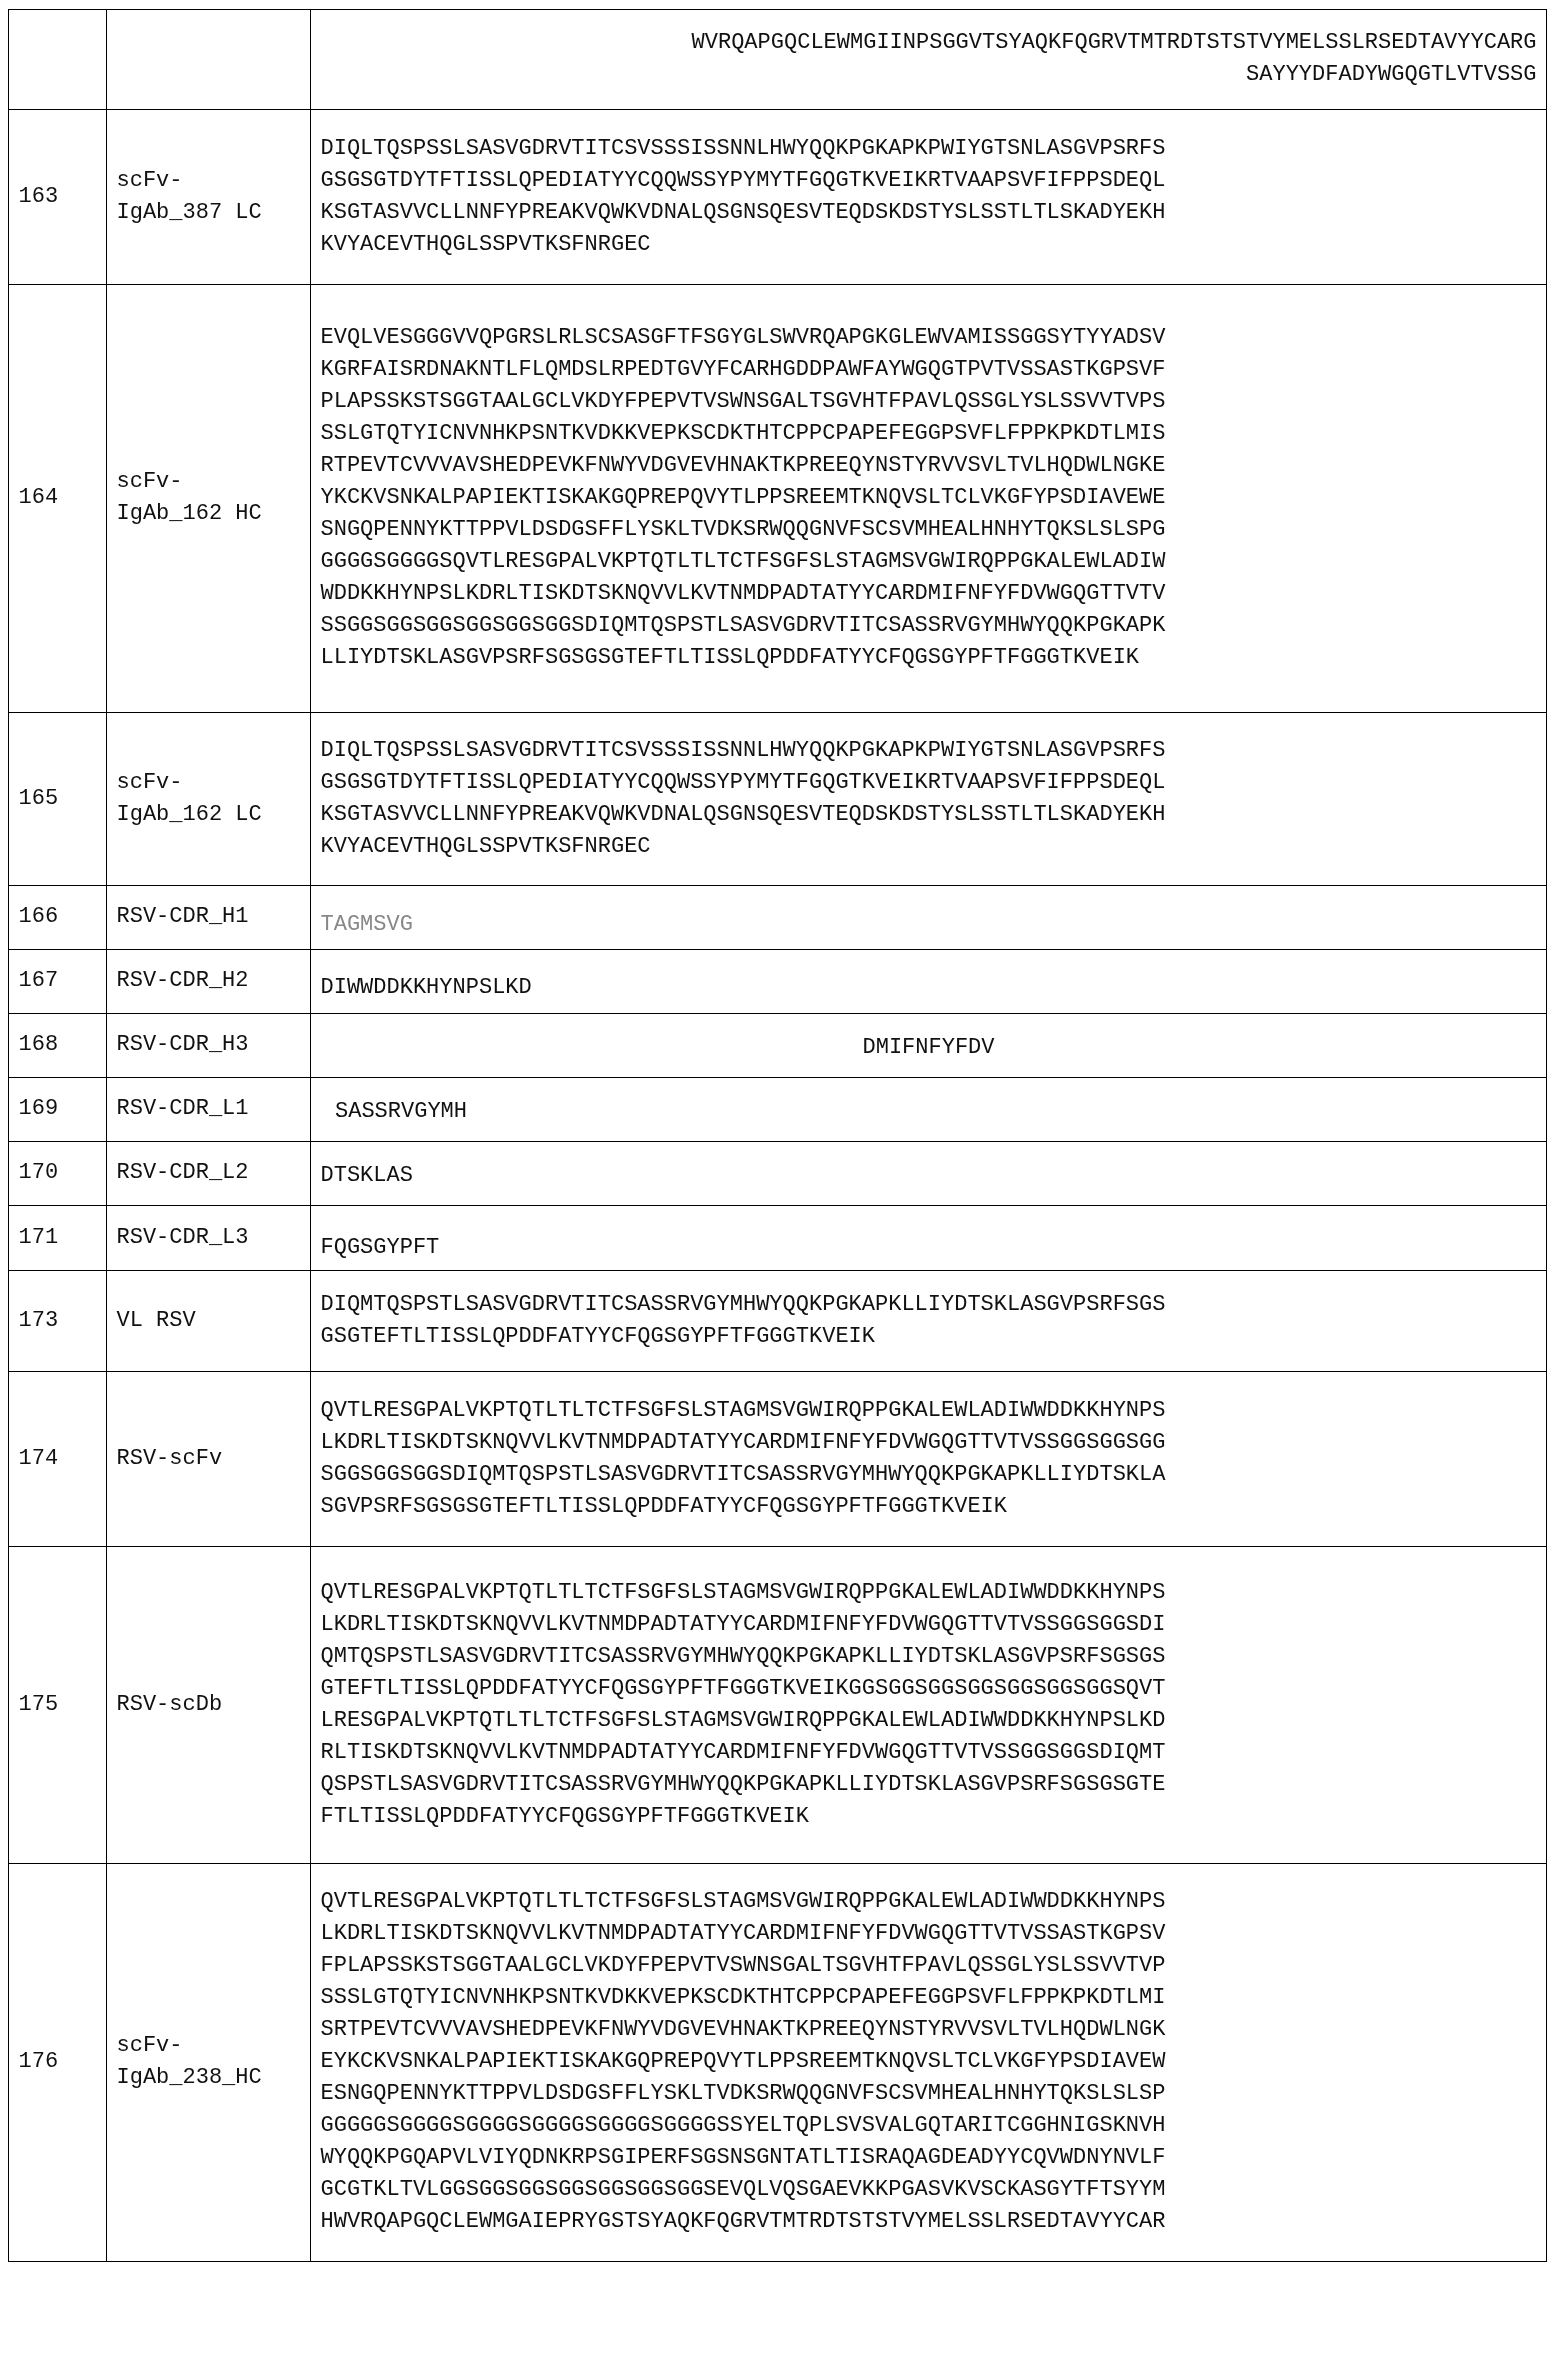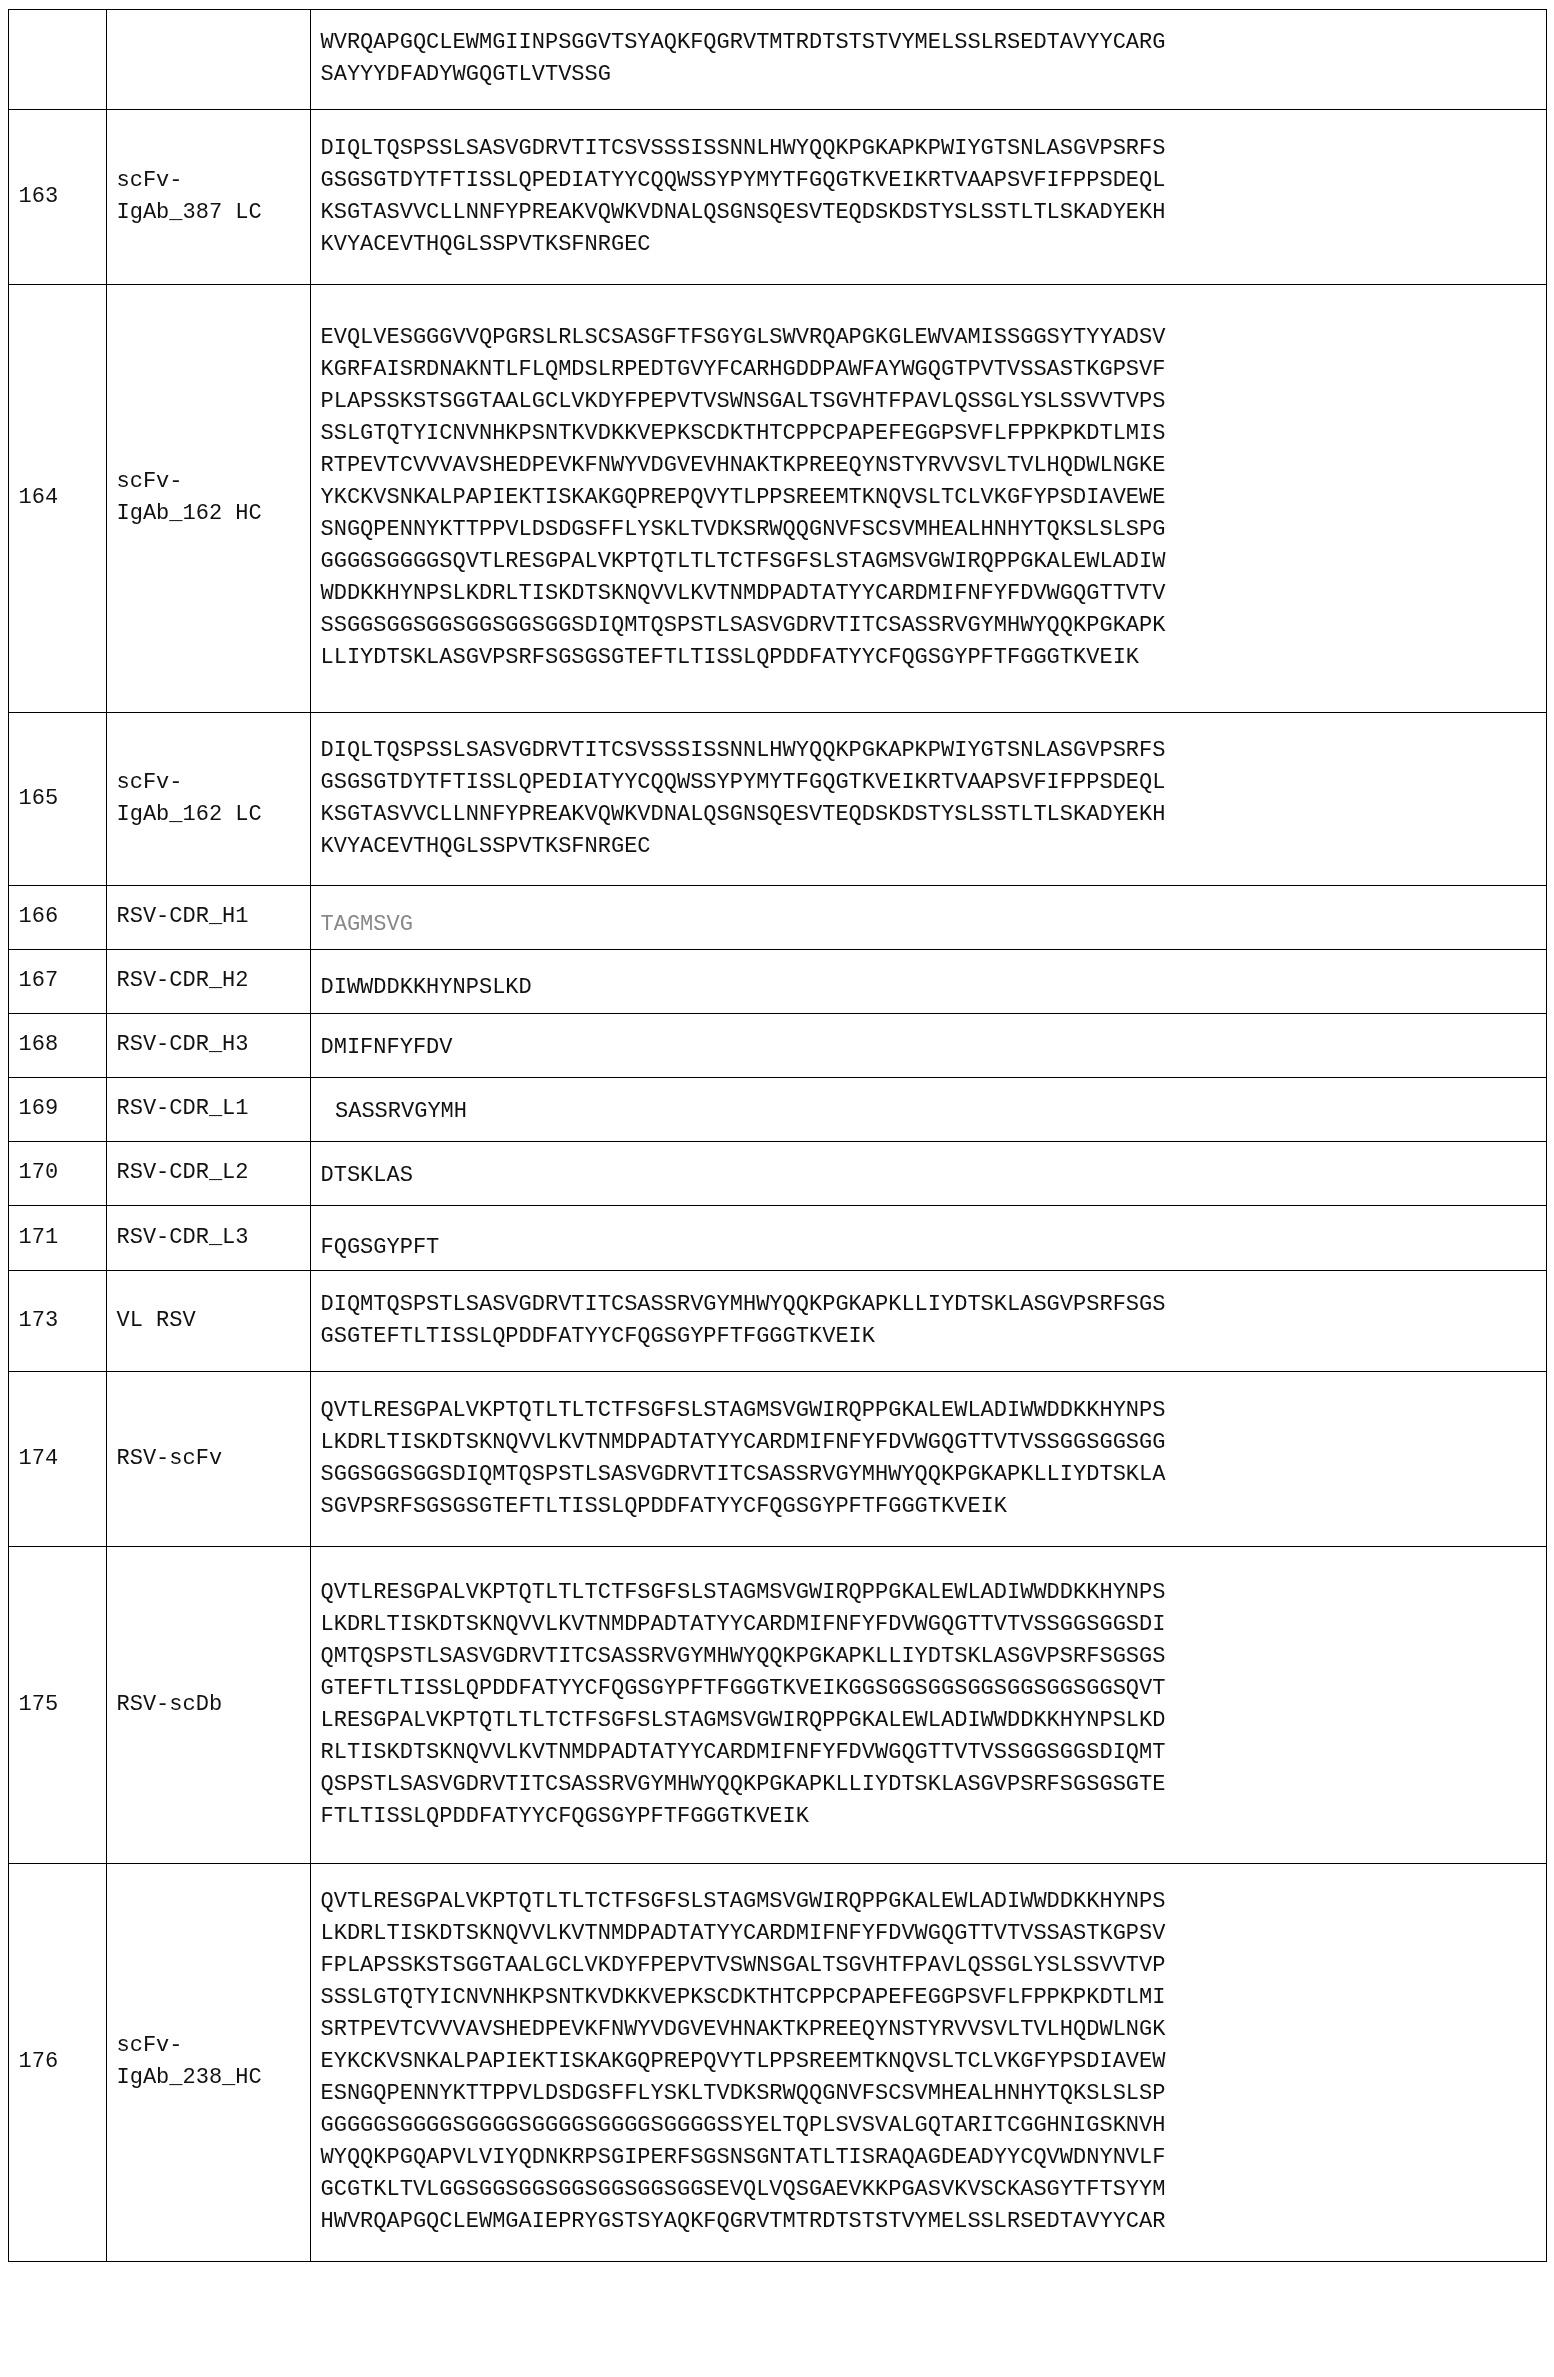--- a/index.html
+++ b/index.html
@@ -15,21 +15,21 @@
   td.top { vertical-align:top; padding-top:4.8px; }
   .seq-line { display:block; white-space:pre; letter-spacing:0px; }
   .grey { color:#888; }
   .name-line { display:block; white-space:pre; }
 </style>
 </head>
 <body>
 
 <table class="seq">
   <tbody id="seq-body">
-      <tr style="height: 100px;">
+      <tr style="height: 100px; text-align: right;">
         <td class="col-id"></td>
         <td class="col-name"></td>
         <td class="col-seq">
           <span class="seq-line">WVRQAPGQCLEWMGIINPSGGVTSYAQKFQGRVTMTRDTSTSTVYMELSSLRSEDTAVYYCARG</span>
           <span class="seq-line">SAYYYDFADYWGQGTLVTVSSG</span>
         </td>
       </tr>
       <tr style="height: 175px;">
         <td class="col-id">163</td>
         <td class="col-name">
@@ -92,21 +92,21 @@
         </td>
         <td class="col-seq" style="padding-top: 14px;">
           <span class="seq-line">DIWWDDKKHYNPSLKD</span>
         </td>
       </tr>
       <tr style="height: 64px;">
         <td class="col-id top">168</td>
         <td class="col-name top">
           <span class="name-line">RSV-CDR_H3</span>
         </td>
-        <td class="col-seq" style="padding-top: 6px;">
+        <td class="col-seq" style="padding-top: 6px; text-align: center;">
           <span class="seq-line">DMIFNFYFDV</span>
         </td>
       </tr>
       <tr style="height: 64px;">
         <td class="col-id top">169</td>
         <td class="col-name top">
           <span class="name-line">RSV-CDR_L1</span>
         </td>
         <td class="col-seq" style="padding-top: 4.8px; padding-left: 24px;">
           <span class="seq-line">SASSRVGYMH</span>

